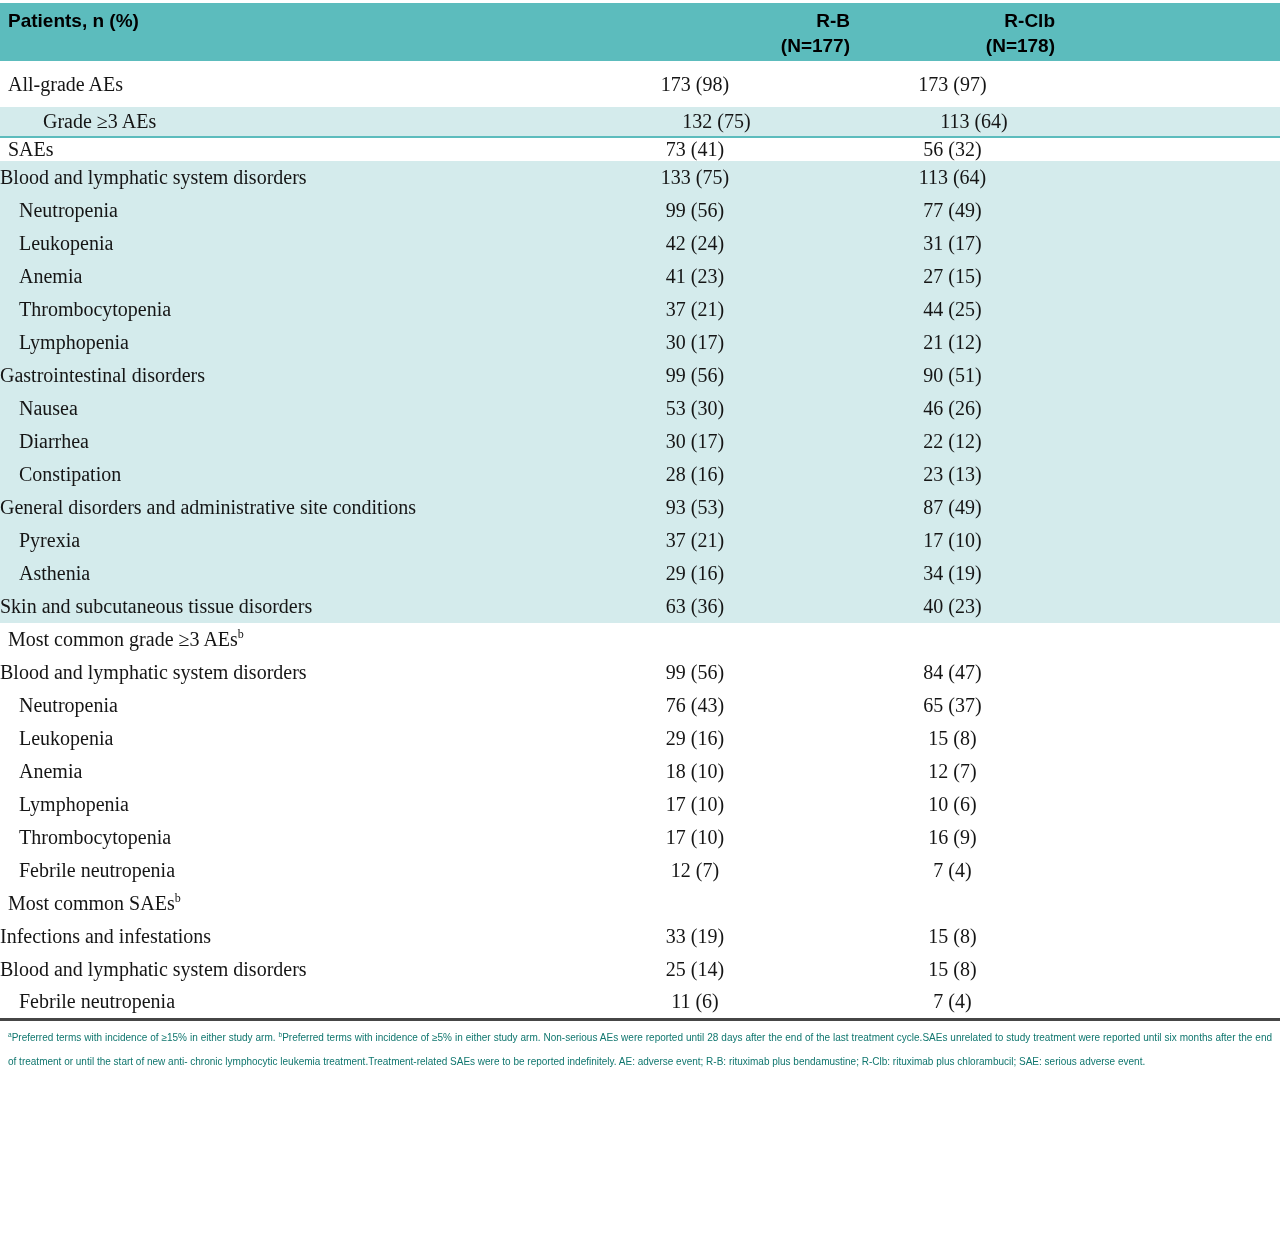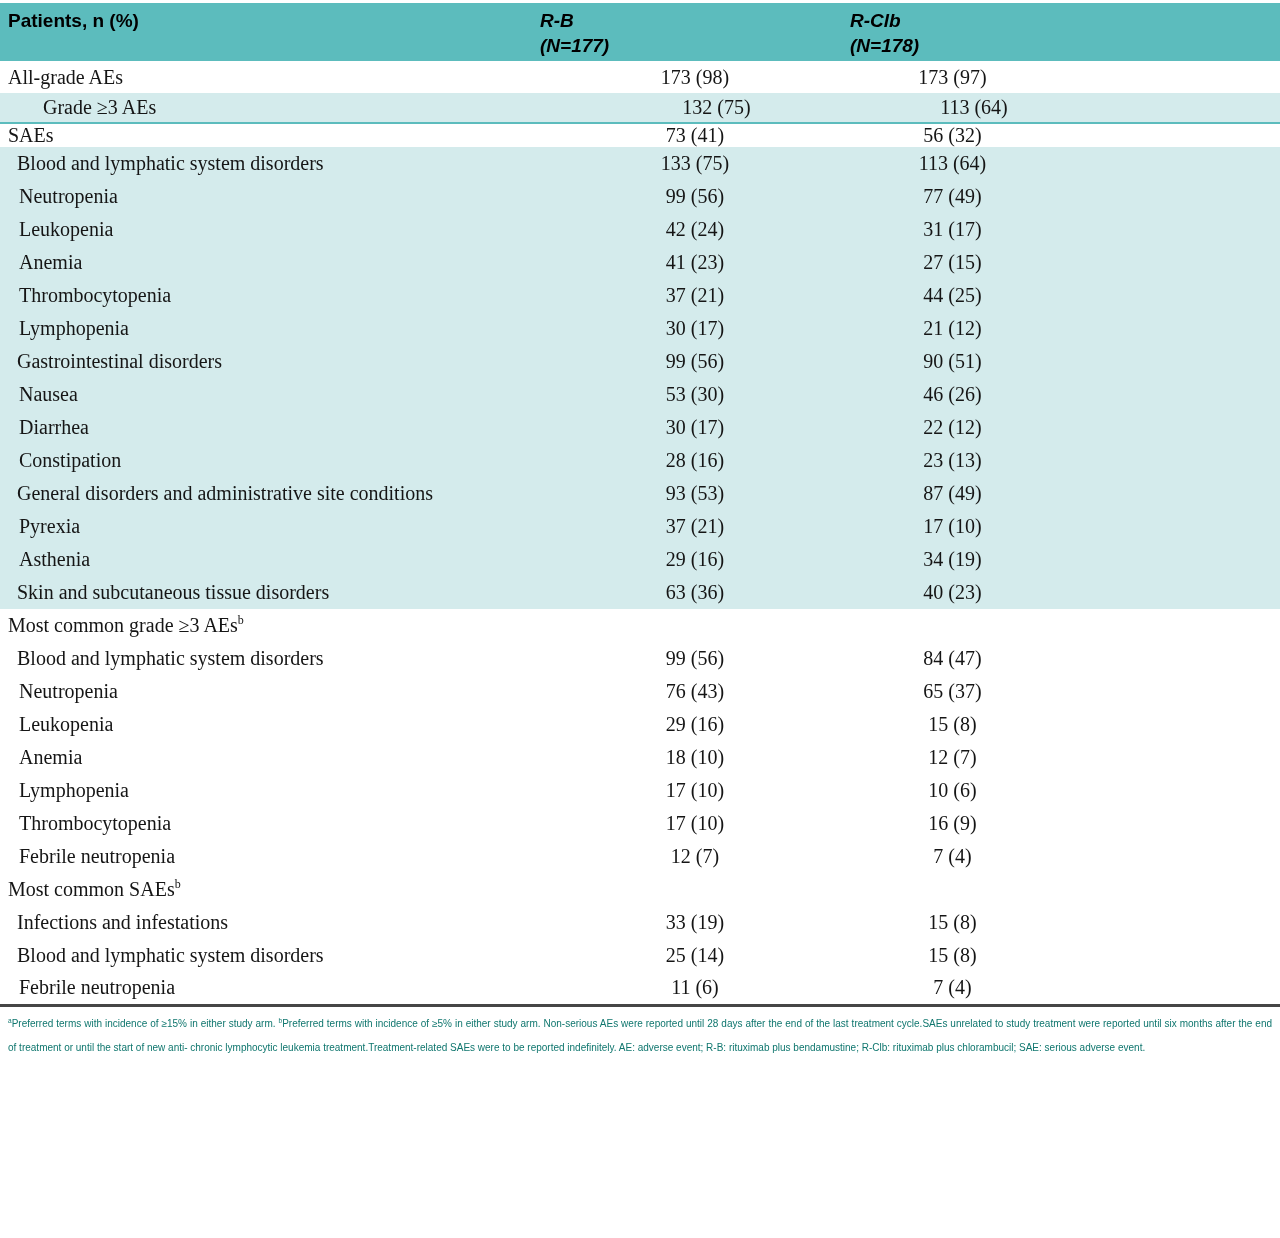--- a/index.html
+++ b/index.html
@@ -28,36 +28,36 @@
     color: #000000;
     font-family: "Liberation Sans", sans-serif;
     font-weight: bold;
     font-size: 19px;
     line-height: 25px;
     height: 58px;
     padding: 5px 0 0 0;
     vertical-align: top;
   }
   thead th.h-label { text-align: left; padding-left: 8px; }
-  thead th.h-val   { text-align: left; font-style: italic; }
+  thead th.h-val   { text-align: right; }
 
   tbody td {
     font-size: 20px;
     height: 33px;
     padding: 0;
     vertical-align: middle;
   }
   td.label { text-align: left; white-space: nowrap; }
   td.val   { text-align: center; white-space: nowrap; }
   .indent-0 { padding-left: 8px; }
-  .indent-1 { padding-left: 17px; }
+  .indent-1 { }
   .indent-2 { padding-left: 19px; }
 
   tr.teal td { background: var(--row-teal, #d4ebec); }
-  tr.size-first td   { height: 32px; }
+  tr.size-first td   { height: 46px; }
   tr.size-compact td { height: 30px; padding-left: 43px; }
   tr.size-tall td    { height: 22px; }
   tr.sep-teal td { border-bottom: 2px solid var(--header-teal, #5cbcbd); }
   tr.sep-dark td { border-bottom: 3px solid var(--sep-dark, #464646); }
 
   sup { font-size: 60%; line-height: 0; }
 
   .footnote {
     margin: 5px 8px 0 8px;
     font-family: "Liberation Sans", sans-serif;

